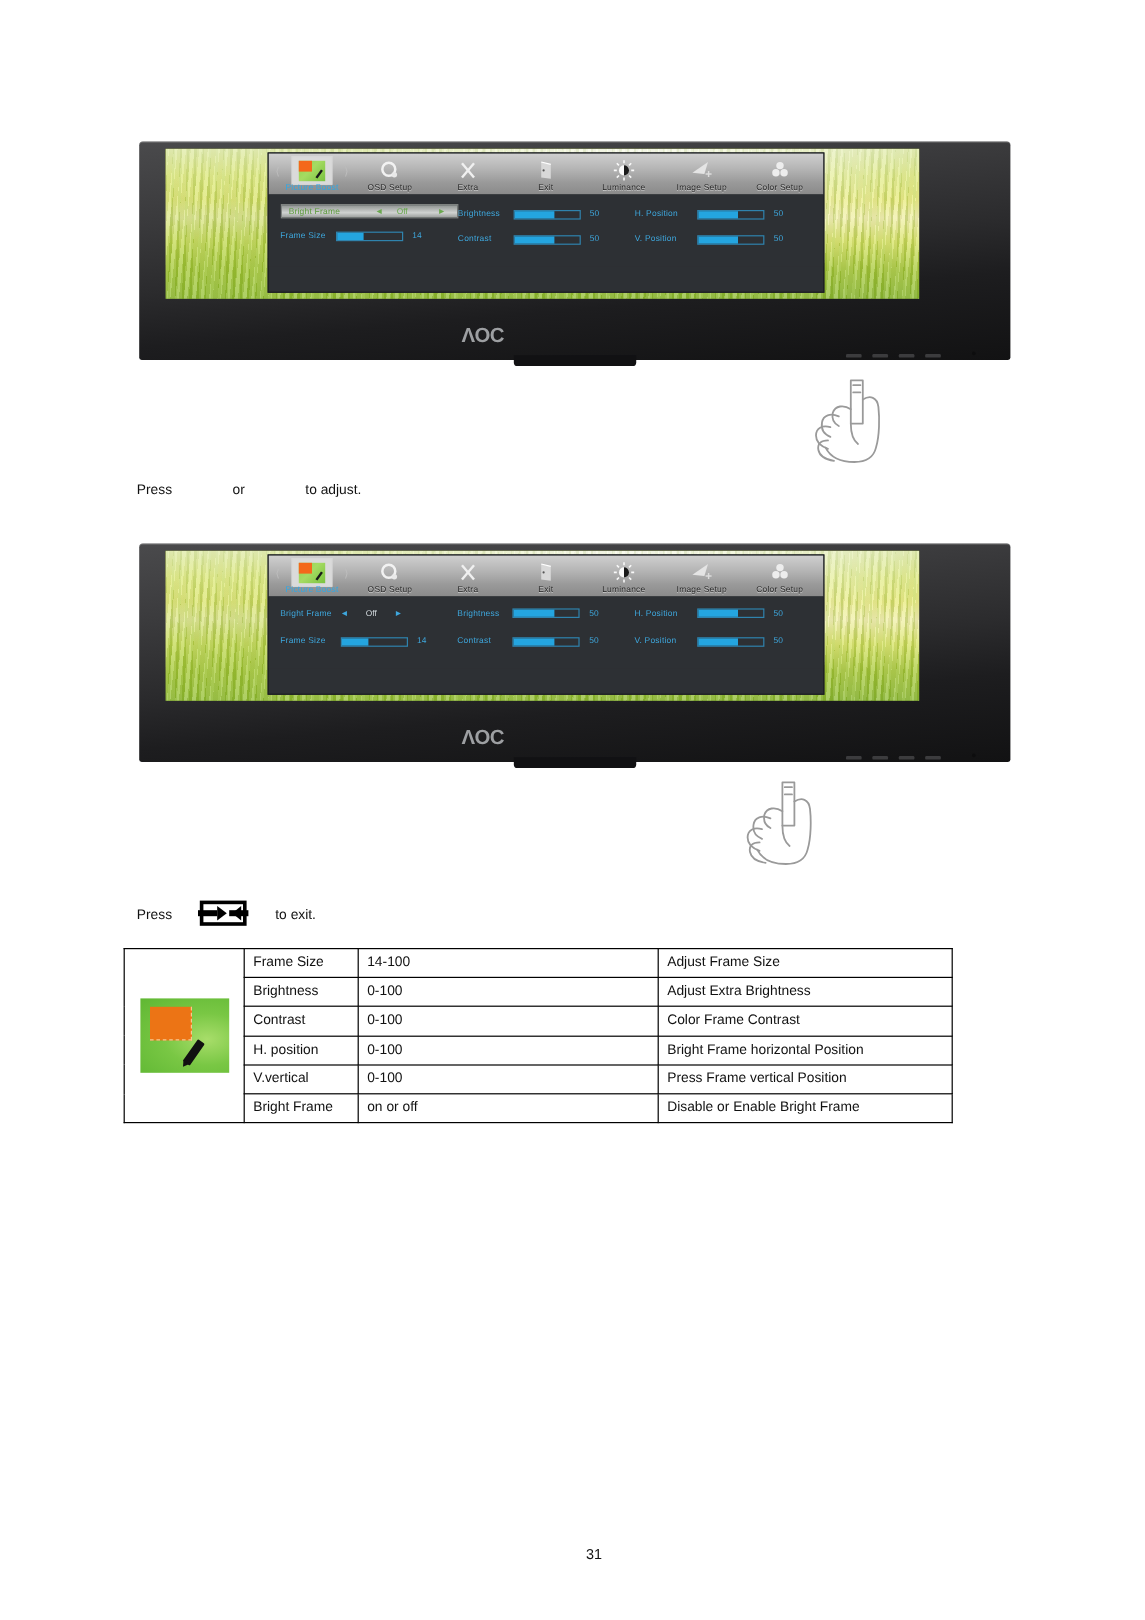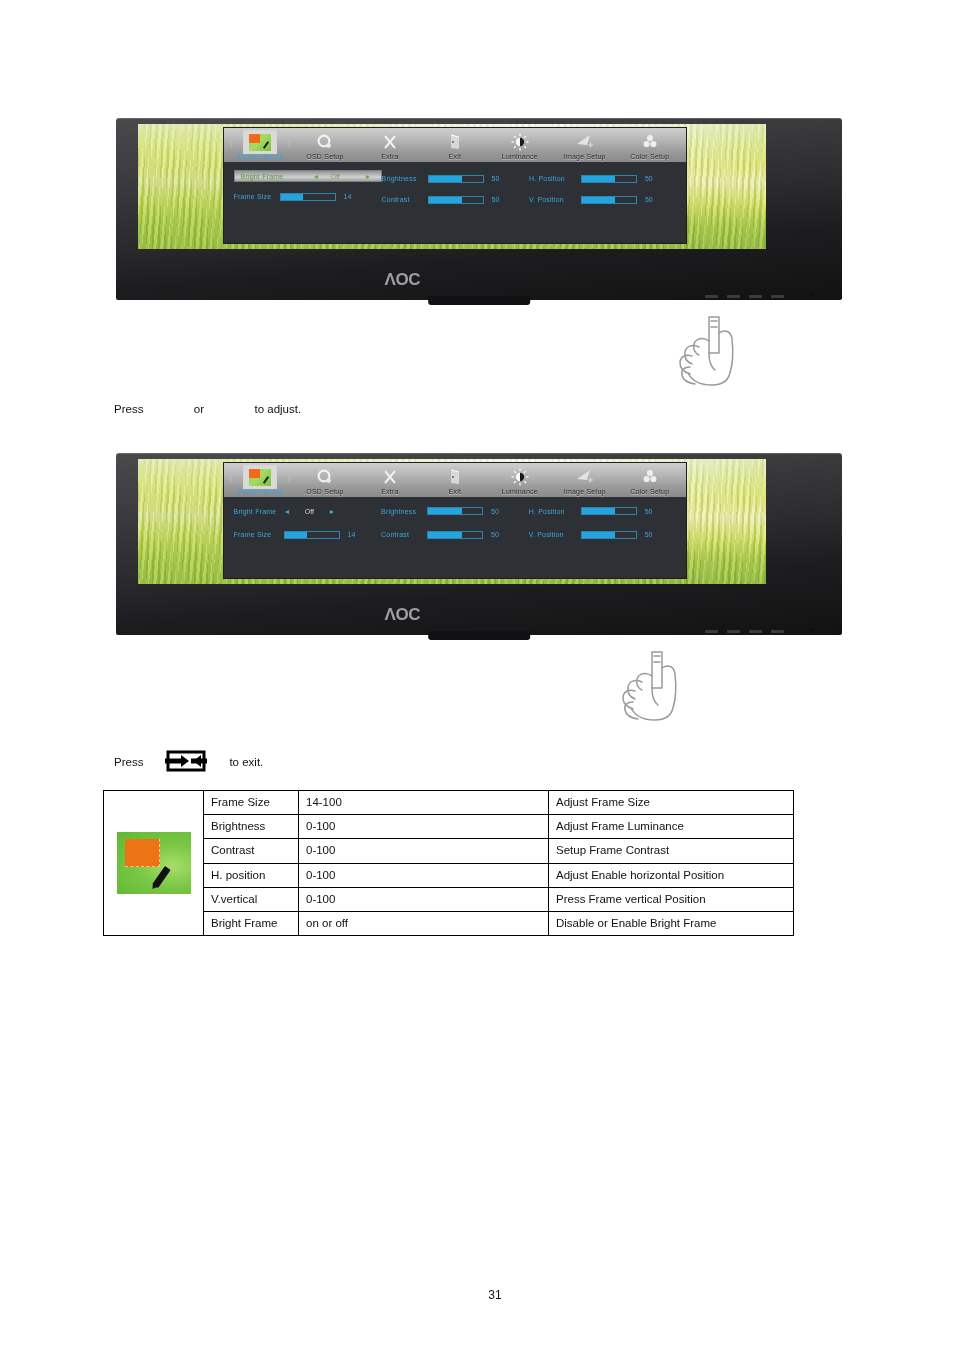--- a/index.html
+++ b/index.html
@@ -554,31 +554,31 @@
             <div class="p"></div>
         </div>
       </td>
       <td class="c1">Frame Size</td>
       <td class="c2">14-100</td>
       <td class="c3">Adjust Frame Size</td>
     </tr>
     <tr>
       <td class="c1">Brightness</td>
       <td class="c2">0-100</td>
-      <td class="c3">Adjust Frame Luminance</td>
+      <td class="c3">Adjust Extra Brightness</td>
     </tr>
     <tr>
       <td class="c1">Contrast</td>
       <td class="c2">0-100</td>
-      <td class="c3">Setup Frame Contrast</td>
+      <td class="c3">Color Frame Contrast</td>
     </tr>
     <tr>
       <td class="c1">H. position</td>
       <td class="c2">0-100</td>
-      <td class="c3">Adjust Enable horizontal Position</td>
+      <td class="c3">Bright Frame horizontal Position</td>
     </tr>
     <tr>
       <td class="c1">V.vertical</td>
       <td class="c2">0-100</td>
       <td class="c3">Press Frame vertical Position</td>
     </tr>
     <tr>
       <td class="c1">Bright Frame</td>
       <td class="c2">on or off</td>
       <td class="c3">Disable or Enable Bright Frame</td>

